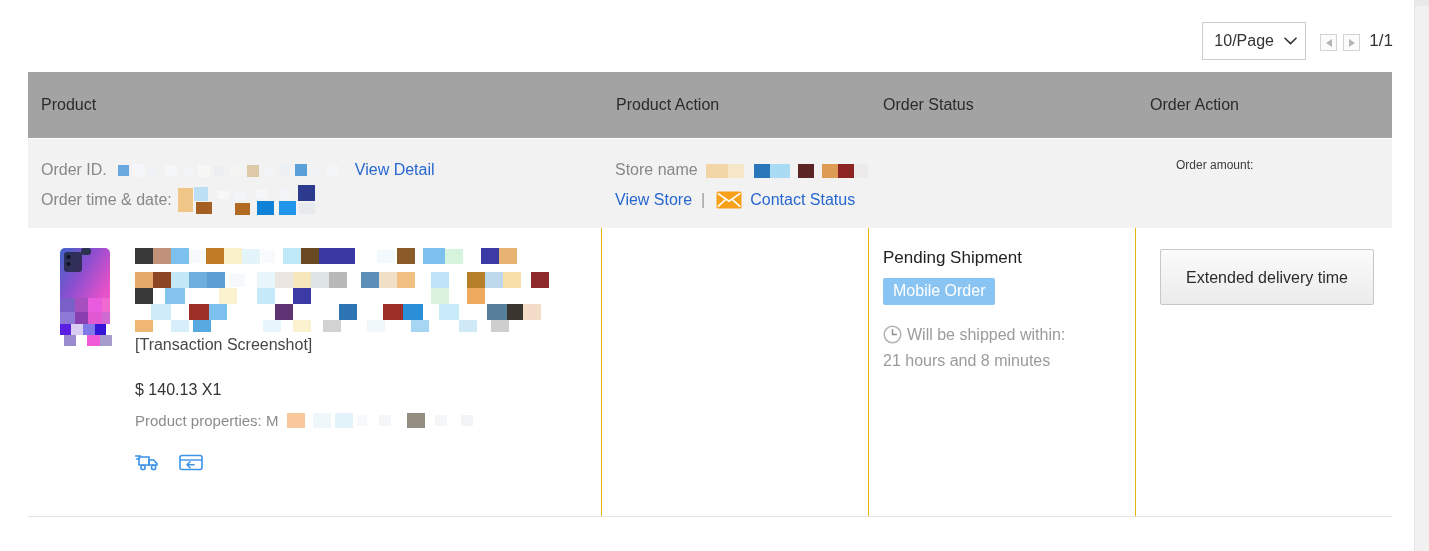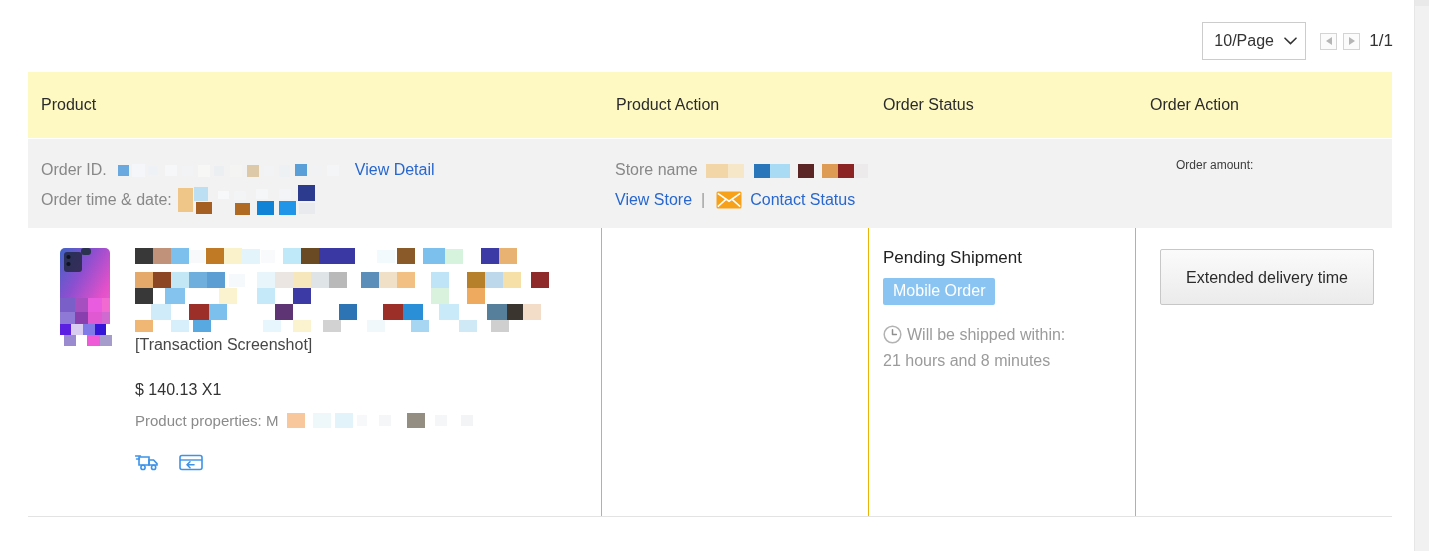--- a/index.html
+++ b/index.html
@@ -58,21 +58,21 @@
     color: #333;
     cursor: pointer;
   }
   .chevron {
     width: 13px;
     height: 8px;
     flex: none;
   }
   .pager {
     display: flex;
-    align-items: center;
+    align-items: flex-end;
     gap: 6px;
   }
   .pager-btn {
     width: 17px;
     height: 17px;
     border: 1px solid #d4d4d4;
     background: #fbfbfb;
     display: flex;
     align-items: center;
     justify-content: center;
@@ -100,21 +100,21 @@
   
   .order-table {
     position: absolute;
     left: 28px;
     top: 72px;
     width: 1364px;
     box-sizing: border-box;
   }
   .table-head {
     display: flex;
-    background: #fef9c3;
+    background: #a3a3a3;
     height: 66px;
     align-items: center;
   }
   .col-product   { width: 574px; }
   .col-prod-act  { width: 267px; }
   .col-ord-stat  { width: 267px; }
   .col-ord-act   { width: 256px; }
   .th {
     font-size: 16px;
     color: #2b2b2b;

